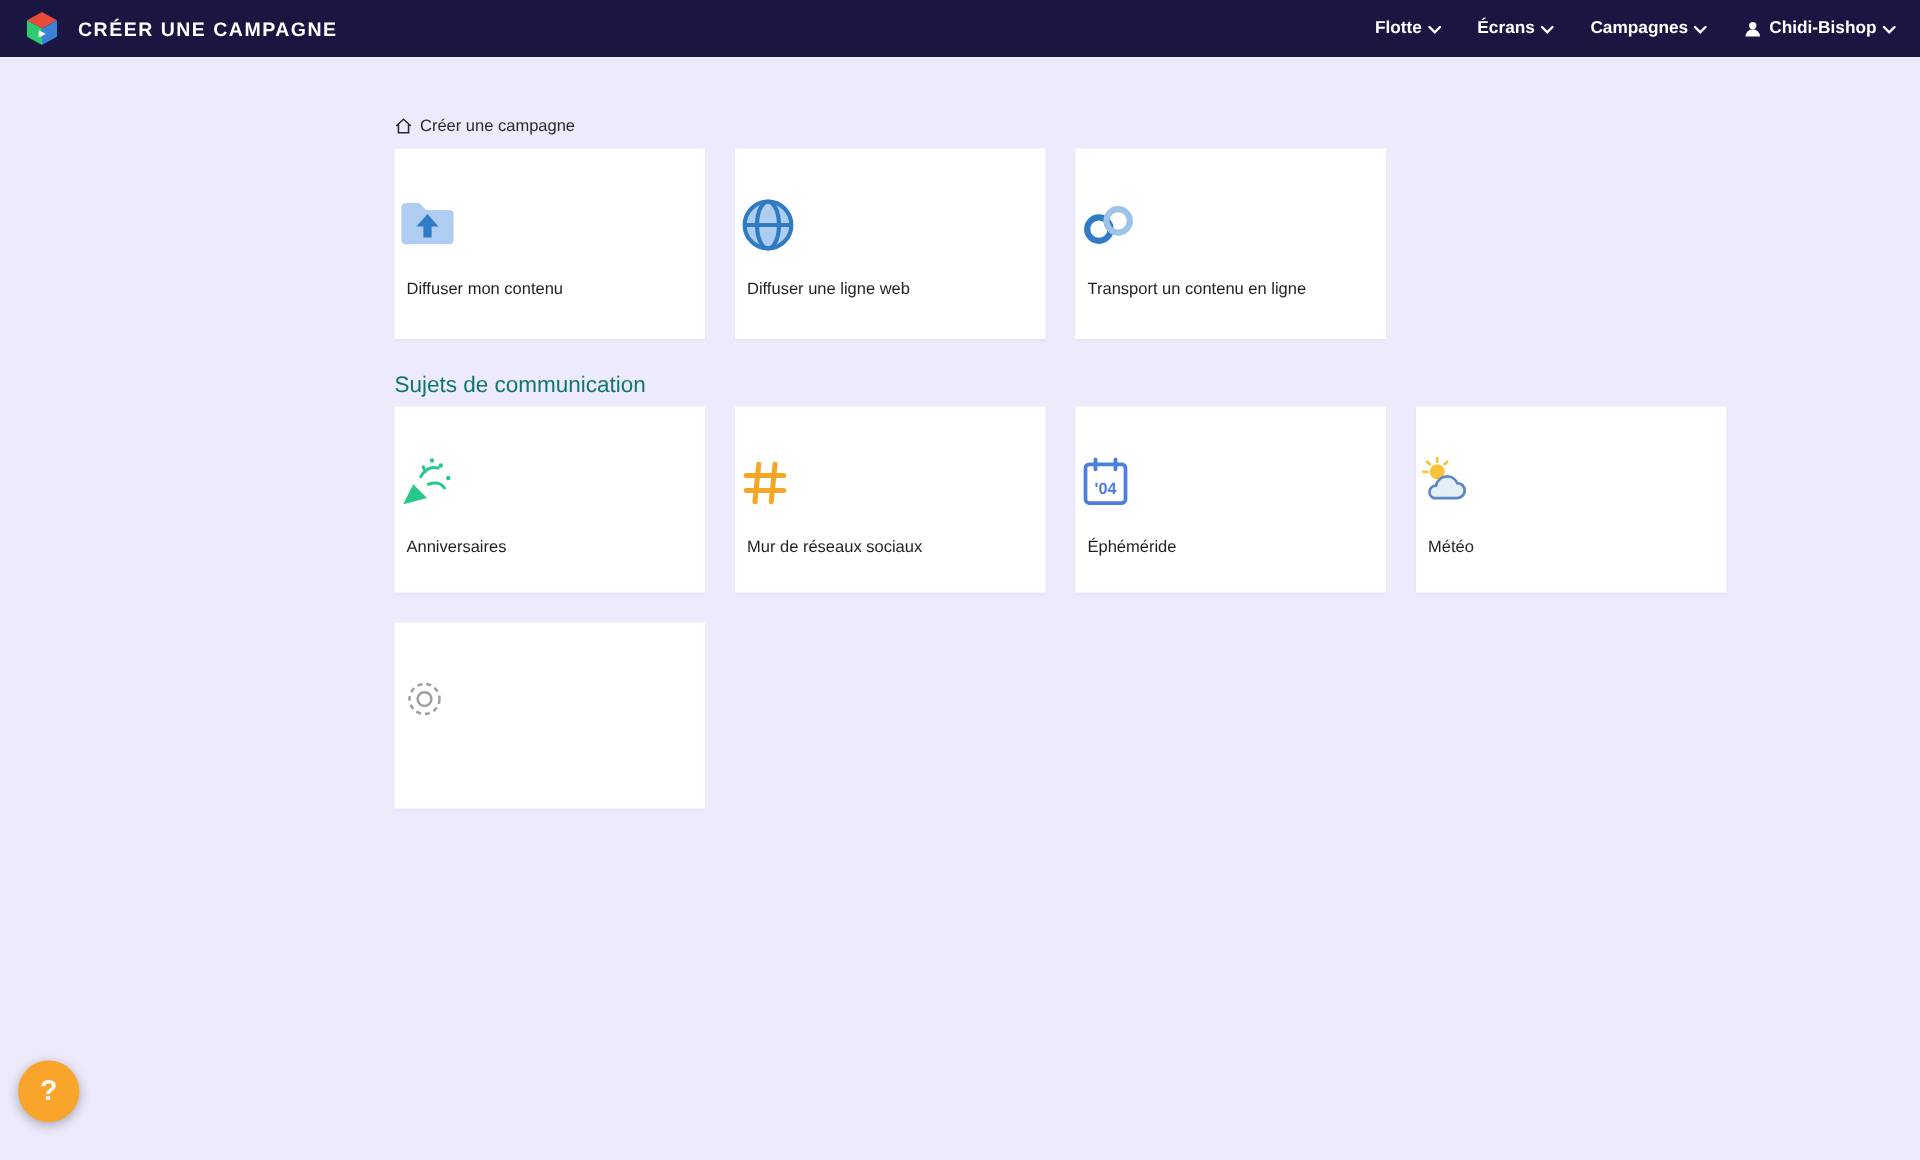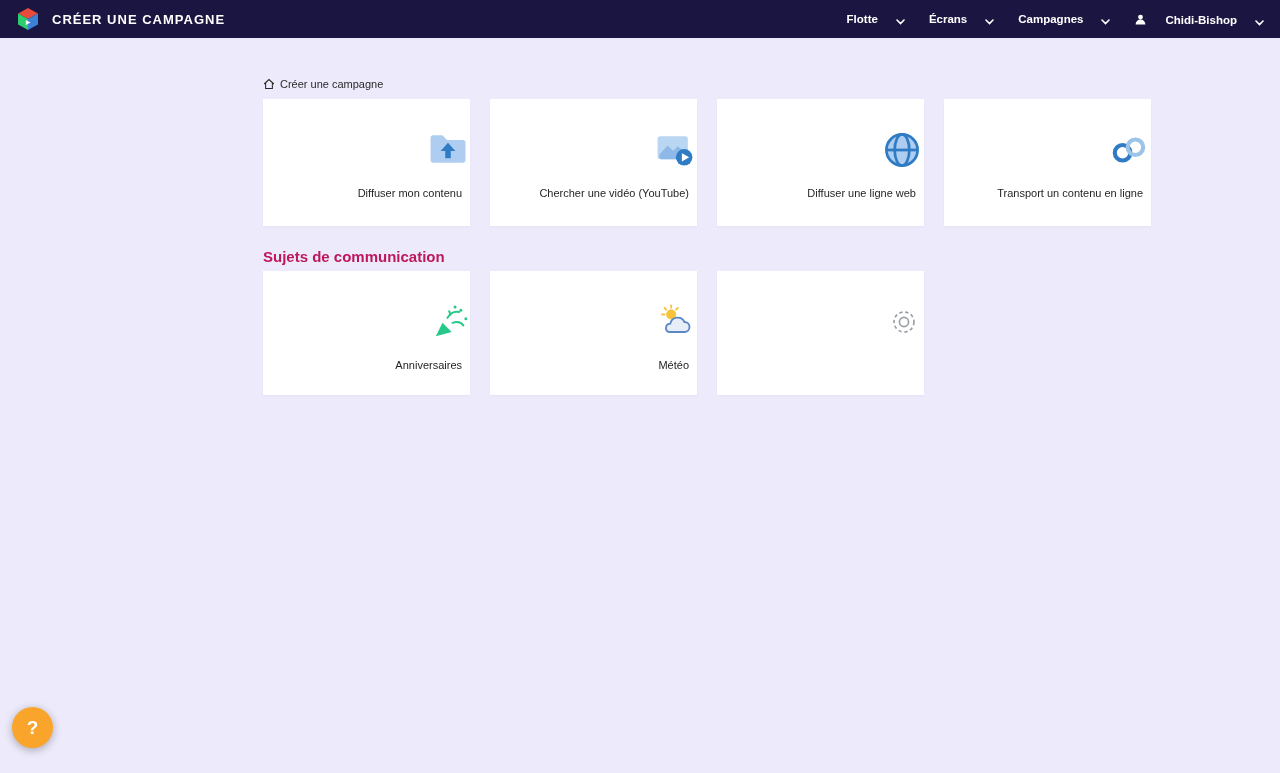--- a/index.html
+++ b/index.html
@@ -26,22 +26,22 @@
     text-transform: uppercase;
   }
   .nav-right {
     margin-left: auto;
     display: flex;
     align-items: center;
     gap: 24px;
   }
   .nav-item {
     display: flex;
-    align-items: flex-end;
-    gap: 18px;
+    align-items: center;
+    gap: 4px;
     font-size: 11.5px;
     font-weight: bold;
     cursor: pointer;
     white-space: nowrap;
   }
   .nav-item .chev { display: inline-flex; margin-top: 1px; }
 
   
   .content { padding: 40px 0 0 263px; width: 1151px; }
 
@@ -59,21 +59,21 @@
     grid-template-columns: repeat(4, 207px);
     gap: 20px;
   }
   .grid-create { grid-auto-rows: 127px; }
   .grid-topics { grid-auto-rows: 124px; }
 
   .card {
     background: #fff;
     display: flex;
     flex-direction: column;
-    align-items: flex-end;
+    align-items: flex-start;
     padding-top: 28px;
     cursor: pointer;
     box-shadow: 0 1px 2px rgba(40, 35, 100, 0.05);
   }
   .card .icon {
     height: 46px;
     display: flex;
     align-items: center;
     justify-content: center;
   }
@@ -81,22 +81,22 @@
     margin-top: 14px;
     font-size: 11px;
     color: #1f1f1f;
     text-align: center;
     padding: 0 8px;
   }
 
   .section-title {
     margin: 22px 0 6px 0;
     font-size: 15px;
-    font-weight: bold;
-    color: #be185d;
+    font-weight: normal;
+    color: #0f766e;
   }
 
   
   .help-btn {
     position: fixed;
     left: 12px;
     bottom: 25px;
     width: 41px;
     height: 41px;
     border-radius: 50%;
@@ -185,31 +185,20 @@
       <span class="icon">
         <svg viewBox="0 0 48 48" width="44" height="44">
           <path d="M5 11 a3 3 0 0 1 3-3 h10 l5 5 h17 a3 3 0 0 1 3 3 v19 a3 3 0 0 1 -3 3 H8 a3 3 0 0 1 -3-3 z" fill="#aecdf0"></path>
           <path d="M24 16 l8 9 h-5 v8 h-6 v-8 h-5 z" fill="#2f7cc4"></path>
         </svg>
       </span>
       <span class="card-label">Diffuser mon contenu</span>
     </div>
 
 
-    <div class="card">
-      <span class="icon">
-        <svg viewBox="0 0 48 48" width="44" height="44">
-          <rect x="5" y="9" width="33" height="25" rx="3" fill="#b9d6f2"></rect>
-          <path d="M7 29 l9-10 6 6 5-5 11 9 v3 a2 2 0 0 1 -2 2 H9 a2 2 0 0 1 -2-2 z" fill="#8db9e8"></path>
-          <circle cx="34" cy="32" r="9" fill="#2f7cc4"></circle>
-          <path d="M31.5 27.5 l8 4.5 -8 4.5 z" fill="#ffffff"></path>
-        </svg>
-      </span>
-      <span class="card-label">Chercher une vidéo (YouTube)</span>
-    </div>
 
     <div class="card">
       <span class="icon">
         <svg viewBox="0 0 48 48" width="44" height="44">
           <circle cx="24" cy="24" r="17" fill="#aecdf0"></circle>
           <ellipse cx="24" cy="24" rx="8" ry="17" fill="none" stroke="#2f7cc4" stroke-width="3"></ellipse>
           <line x1="7" y1="24" x2="41" y2="24" stroke="#2f7cc4" stroke-width="3"></line>
           <circle cx="24" cy="24" r="17" fill="none" stroke="#2f7cc4" stroke-width="3"></circle>
         </svg>
       </span>
@@ -243,21 +232,43 @@
           </g>
           <circle cx="37" cy="10" r="1.8" fill="#27c98a"></circle>
           <circle cx="43" cy="20" r="1.8" fill="#27c98a"></circle>
           <circle cx="30" cy="6" r="1.8" fill="#27c98a"></circle>
         </svg>
       </span>
       <span class="card-label">Anniversaires</span>
     </div>
 
 
-
+    <div class="card">
+      <span class="icon">
+        <svg viewBox="0 0 48 48" width="40" height="40" stroke="#f5a623" stroke-width="4" stroke-linecap="round" fill="none">
+          <line x1="19" y1="9" x2="16" y2="39"></line>
+          <line x1="32" y1="9" x2="29" y2="39"></line>
+          <line x1="9" y1="18" x2="39" y2="18"></line>
+          <line x1="9" y1="30" x2="39" y2="30"></line>
+        </svg>
+      </span>
+      <span class="card-label">Mur de réseaux sociaux</span>
+    </div>
+
+    <div class="card">
+      <span class="icon">
+        <svg viewBox="0 0 48 48" width="40" height="40">
+          <rect x="8" y="9" width="32" height="31" rx="3" fill="none" stroke="#4a7fe0" stroke-width="3"></rect>
+          <line x1="16" y1="5" x2="16" y2="13" stroke="#4a7fe0" stroke-width="3" stroke-linecap="round"></line>
+          <line x1="32" y1="5" x2="32" y2="13" stroke="#4a7fe0" stroke-width="3" stroke-linecap="round"></line>
+          <text x="24" y="33" font-size="13" fill="#4a7fe0" text-anchor="middle" font-weight="bold" font-family="Liberation Sans, sans-serif">'04</text>
+        </svg>
+      </span>
+      <span class="card-label">Éphéméride</span>
+    </div>
 
 
     <div class="card">
       <span class="icon">
         <svg viewBox="0 0 48 48" width="40" height="40">
           <circle cx="17" cy="15" r="6" fill="#f8c33a"></circle>
           <g stroke="#f8c33a" stroke-width="2.2" stroke-linecap="round">
             <line x1="17" y1="4" x2="17" y2="7"></line>
             <line x1="6" y1="15" x2="9" y2="15"></line>
             <line x1="9" y1="7" x2="11" y2="9"></line>

